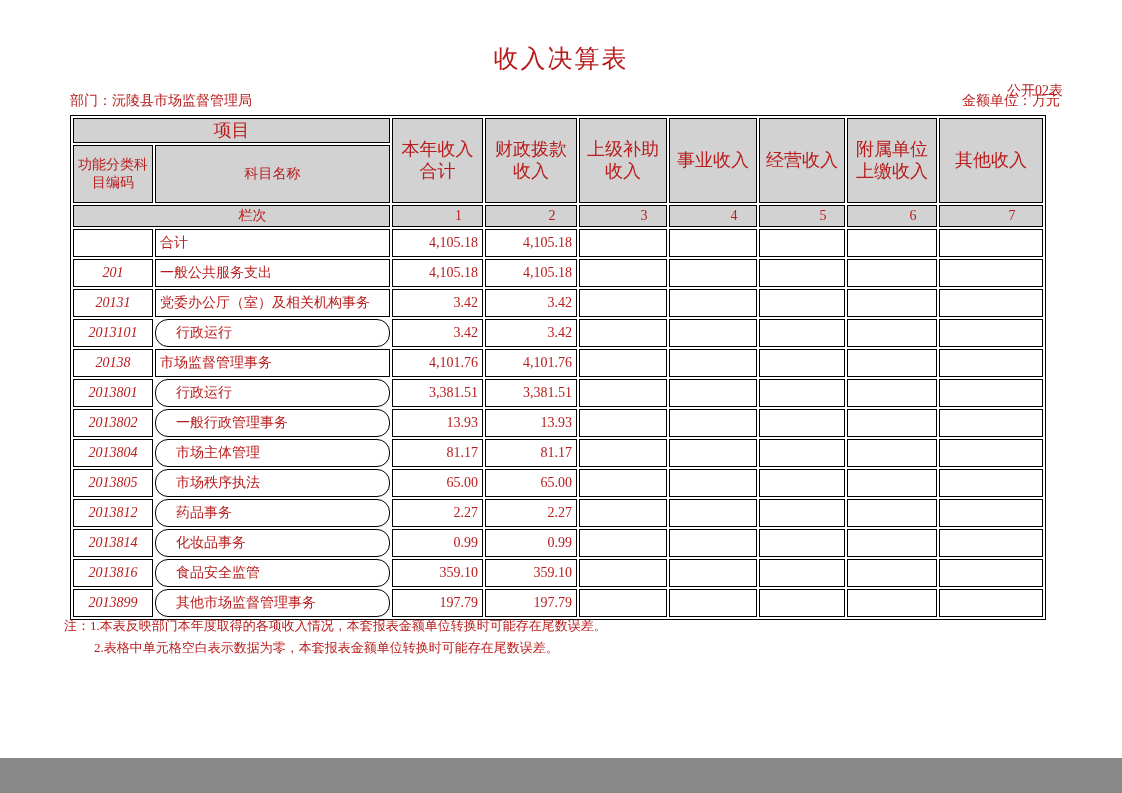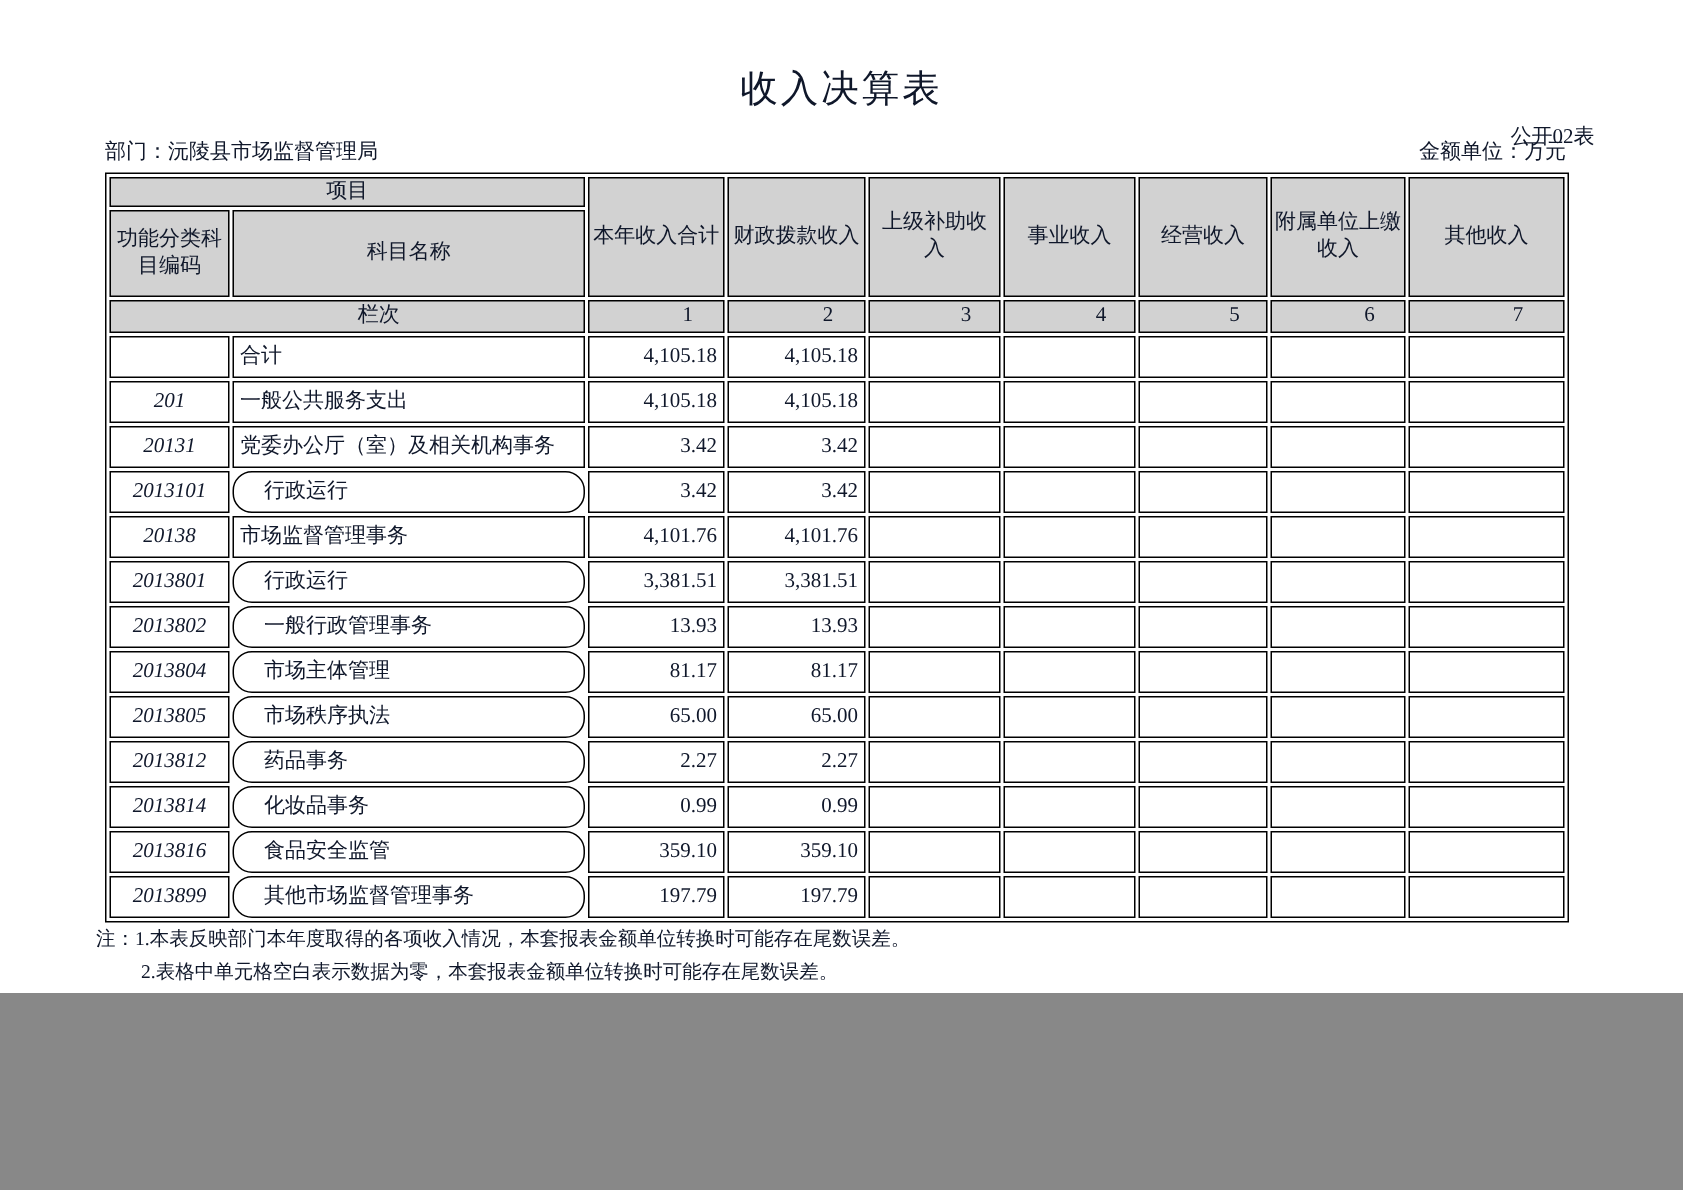--- a/index.html
+++ b/index.html
@@ -1,24 +1,24 @@
 <!DOCTYPE html>
 <html><head>
 <meta charset="utf-8">
 <style>
   * { margin: 0; padding: 0; box-sizing: content-box; }
   html, body { background: #888; }
   .page {
     position: relative;
     width: 1122px;
-    height: 662px;
+    height: 758px;
     margin: 0 auto;
     background: #ffffff;
     font-family: "Liberation Serif", "DejaVu Serif", serif;
-    color: #0f172a;
+    color: #b91c1c;
     overflow: hidden;
   }
   .doc-title {
     position: absolute;
     top: 42px;
     left: 0;
     width: 100%;
     text-align: center;
     font-size: 25px;
     letter-spacing: 2px;
@@ -33,21 +33,21 @@
   }
   .dept-label {
     position: absolute;
     top: 92px;
     left: 70px;
     font-size: 14px;
   }
   .unit-label {
     position: absolute;
     top: 92px;
-    right: 78px;
+    right: 62px;
     font-size: 14px;
     margin-left: 40px;
   }
   table.report {
     position: absolute;
     top: 115px;
     left: 70px;
     border-collapse: separate;
     border-spacing: 2px;
     border: 1px solid #000;
@@ -56,21 +56,21 @@
     font-size: 14px;
   }
   table.report th, table.report td {
     border: 1px solid #000;
     overflow: hidden;
     vertical-align: middle;
     font-weight: 400;
     line-height: 1.25;
   }
   table.report th { background: #d2d2d2; text-align: center; padding: 0 2px; }
-  tr.r-project th { height: 15px; font-size: 14px; }
+  tr.r-project th { height: 15px; font-size: 18px; }
   tr.r-head2 th { height: 56px; }
   tr.r-lanci th { height: 20px; padding-left: 44px; }
   tr.r-data td { height: 26px; background: #fff; }
   td.c-code { text-align: center; font-style: italic; }
   td.c-name { text-align: left; padding-left: 4px; padding-right: 2px; }
   td.c-name.indent { padding-left: 20px; border-radius: 13px; }
   td.c-num { text-align: right; padding-right: 4px; }
   .notes {
     position: absolute;
     top: 615px;

